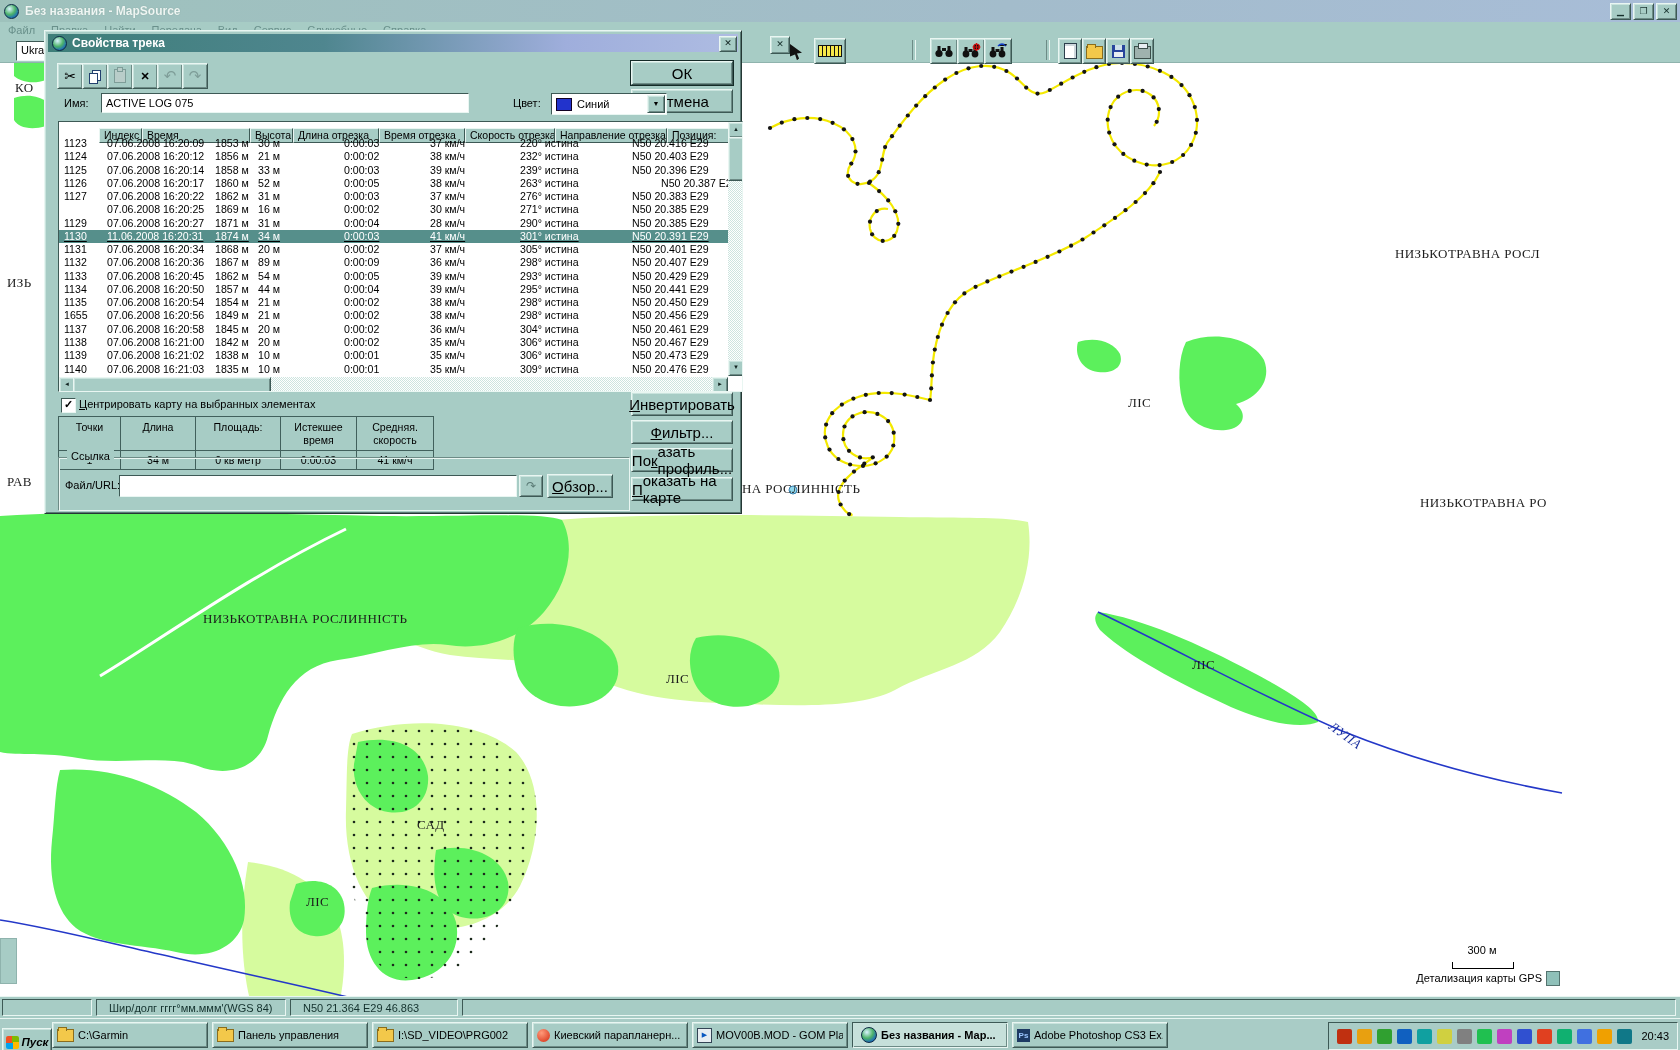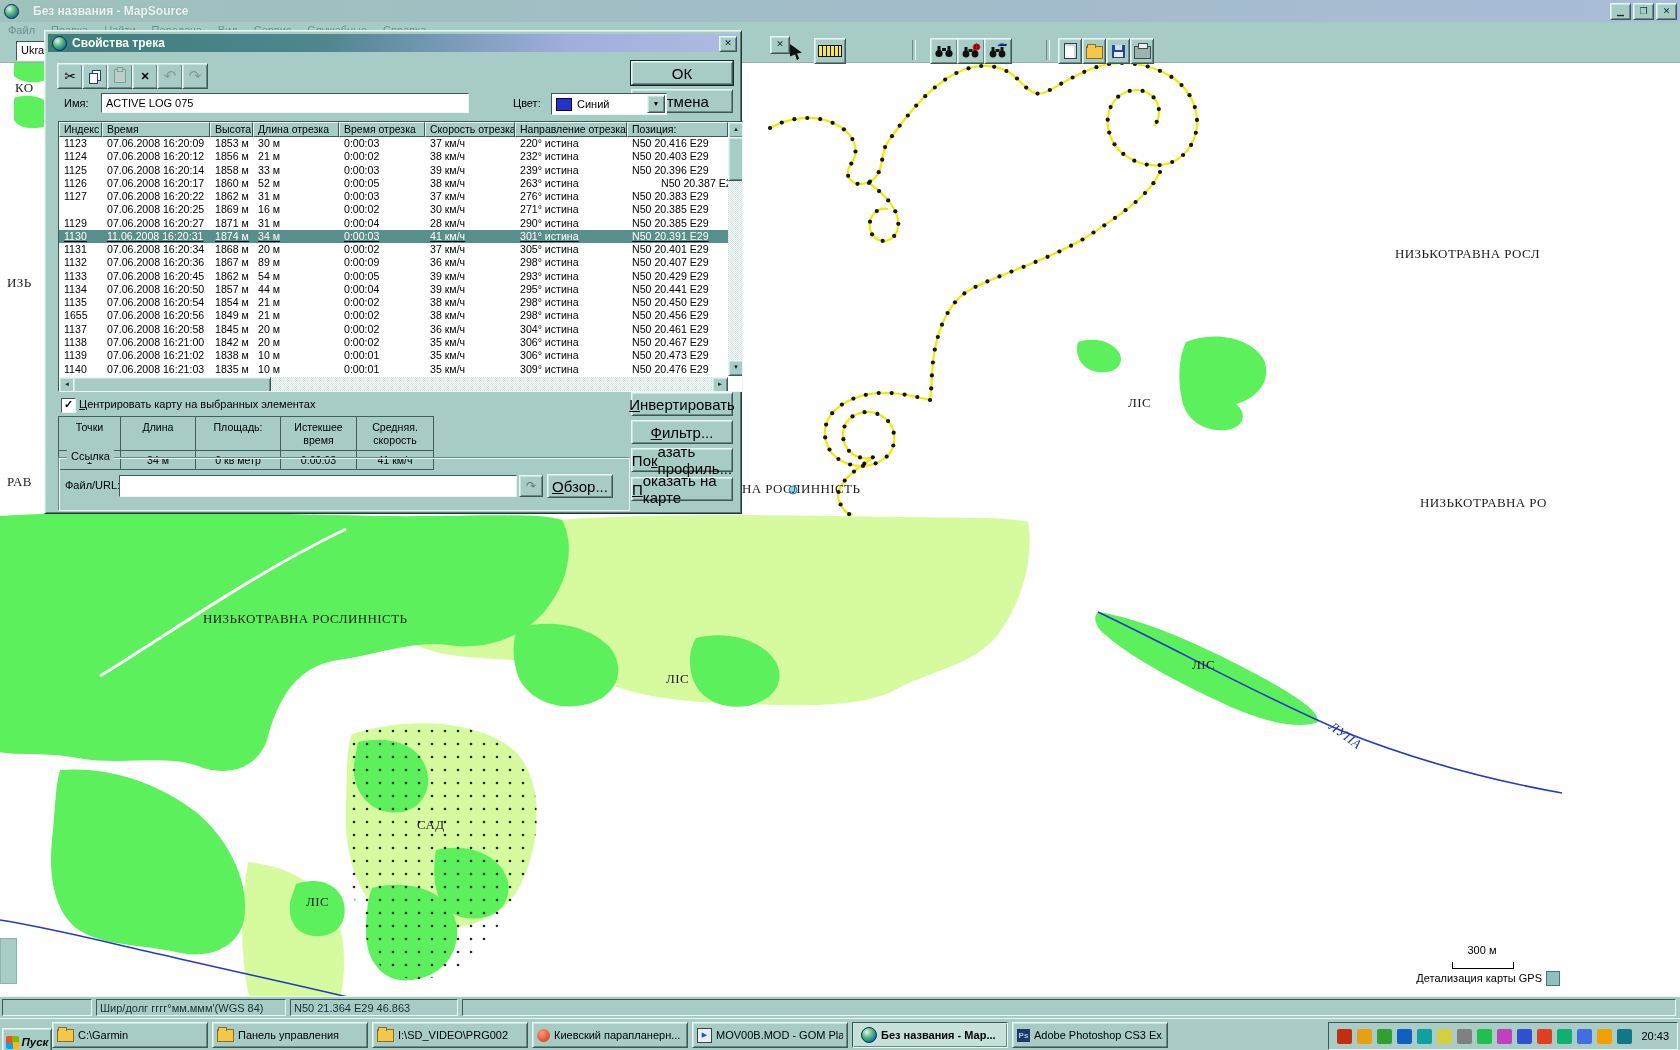--- a/index.html
+++ b/index.html
@@ -2,21 +2,21 @@
 <html><head>
 <meta charset="utf-8">
 <style>
   html,body{margin:0;padding:0;width:1680px;height:1050px;overflow:hidden;
     font-family:"Liberation Sans",sans-serif;background:#fff;}
   .abs{position:absolute;}
   #screen{position:relative;width:1680px;height:1050px;background:#fff;}
 
   
   #titlebar{left:0;top:0;width:1680px;height:22px;
-    background:linear-gradient(90deg,#9ec2bc,#a3bccb 60%,#a8bdd8);display:flex;align-items:center;gap:8px;}
+    background:linear-gradient(90deg,#9ec2bc,#a3bccb 60%,#a8bdd8);display:flex;align-items:center;}
   #titlebar .ttext{color:#eef6f3;font-weight:bold;font-size:12px;margin-left:6px;text-shadow:0 0 1px #7d9a95;}
   .winbtn{width:19px;height:15px;margin-left:2px;font-size:9px;line-height:14px;text-align:center;color:#16302c;}
   #wincontrols{right:3px;top:3px;display:flex;}
   #menubar{left:0;top:22px;width:1680px;height:16px;background:#a7ccc5;display:flex;align-items:center;border-bottom:1px solid #95b8b2;}
   .menu-item{font-size:11px;color:#69908b;padding:0 8px;}
   #toolbar-row{left:0;top:38px;width:1680px;height:24px;background:#a7ccc5;border-bottom:1px solid #8fb3ad;}
   .raised{background:#a7ccc5;border:1px solid;border-color:#e9f6f2 #3d5955 #3d5955 #e9f6f2;
     box-shadow:inset 1px 1px 0 #c9e3dd,inset -1px -1px 0 #6d8b86;}
   .sunken{background:#fff;border:1px solid;border-color:#3d5955 #e9f6f2 #e9f6f2 #3d5955;}
   #product-combo{left:16px;top:41px;width:118px;height:18px;background:#fff;border:1px solid;
@@ -60,21 +60,21 @@
   .ic-paste::before{content:"";position:absolute;left:2px;top:-3px;width:4px;height:3px;background:#b9cdc9;border:1px solid #7e9d98;}
   .field-label{font-size:11px;color:#000;}
   #color-combo{left:506px;top:62px;width:114px;height:20px;background:#fff;border:1px solid;
     border-color:#3d5955 #e9f6f2 #e9f6f2 #3d5955;display:flex;align-items:center;}
   #color-swatch{width:14px;height:11px;background:#2233cc;border:1px solid #102;margin-left:4px;}
   #color-combo .arrowbox{position:absolute;right:1px;top:1px;width:16px;height:16px;font-size:7px;line-height:16px;text-align:center;}
 
   
   #ttable{left:13px;top:90px;width:683px;height:269px;background:#fff;border:1px solid;
     border-color:#3d5955 #e9f6f2 #e9f6f2 #3d5955;overflow:hidden;}
-  #thead{position:absolute;left:0;top:0;height:29px;width:669px;display:flex;}
+  #thead{position:absolute;left:0;top:6px;height:29px;width:669px;display:flex;padding-left:40px;}
   .th{height:15px;background:#a7ccc5;border:1px solid;border-color:#e9f6f2 #3d5955 #3d5955 #e9f6f2;
     font-size:10.5px;line-height:13px;padding-left:4px;box-sizing:border-box;flex:none;
     white-space:nowrap;overflow:hidden;color:#000;}
   #tbody{position:absolute;left:0;top:15px;width:669px;height:239px;overflow:hidden;}
   .trow{display:flex;height:13.28px;}
   .trow div{flex:none;font-size:10.6px;line-height:13px;padding-left:5px;box-sizing:border-box;
     white-space:nowrap;overflow:hidden;color:#000;}
   .trow.sel{background:#568f8b;text-decoration:underline;}
   .trow.sel div{color:#fff;}
   #vscroll{position:absolute;right:0;top:0;width:14px;height:254px;
@@ -114,21 +114,21 @@
 
   
   #scale-text{left:1452px;top:944px;width:60px;text-align:center;font-size:11px;color:#000;}
   #scale-line{left:1452px;top:962px;width:60px;height:6px;border:1px solid #000;border-top:none;}
   #gps-text{left:1378px;top:972px;width:164px;text-align:right;font-size:11px;color:#000;}
   #gps-chip{left:1546px;top:971px;width:12px;height:13px;background:#8fc0b9;border:1px solid #54736f;}
   #map-corner{left:0px;top:938px;width:15px;height:44px;background:#a7ccc5;border:1px solid #8fb3ad;}
 
   #statusbar{left:0;top:996px;width:1680px;height:22px;background:#a7ccc5;border-top:1px solid #e9f6f2;}
   .sseg{position:absolute;top:2px;height:17px;border:1px solid;border-color:#3d5955 #e9f6f2 #e9f6f2 #3d5955;
-    font-size:11px;line-height:16px;padding-left:3px;color:#13312d;box-sizing:border-box;}
+    font-size:11px;line-height:16px;padding-left:12px;color:#13312d;box-sizing:border-box;}
   #taskbar{left:0;top:1018px;width:1680px;height:32px;background:#a9ccc6;border-top:1px solid #e9f6f2;}
   #start-btn{position:absolute;left:2px;top:9px;width:48px;height:26px;display:flex;align-items:center;justify-content:center;gap:3px;}
   #start-btn .slabel{font-weight:bold;font-size:11.5px;font-style:italic;}
   .winflag{width:13px;height:13px;border-radius:2px;background:conic-gradient(#7fba00 0 25%,#ffb900 0 50%,#00a4ef 0 75%,#f25022 0);}
   .task-btn{position:absolute;top:3px;height:26px;width:156px;display:flex;align-items:center;gap:4px;padding:0 4px;box-sizing:border-box;}
   .task-btn .tlabel{font-size:11px;white-space:nowrap;overflow:hidden;color:#000;}
   .task-btn.active{background:#c6e0da;border-color:#3d5955 #e9f6f2 #e9f6f2 #3d5955;}
   .task-btn.active .tlabel{font-weight:bold;}
   .ticon{flex:none;}
   .ticon.globe{width:14px;height:14px;border-radius:50%;

